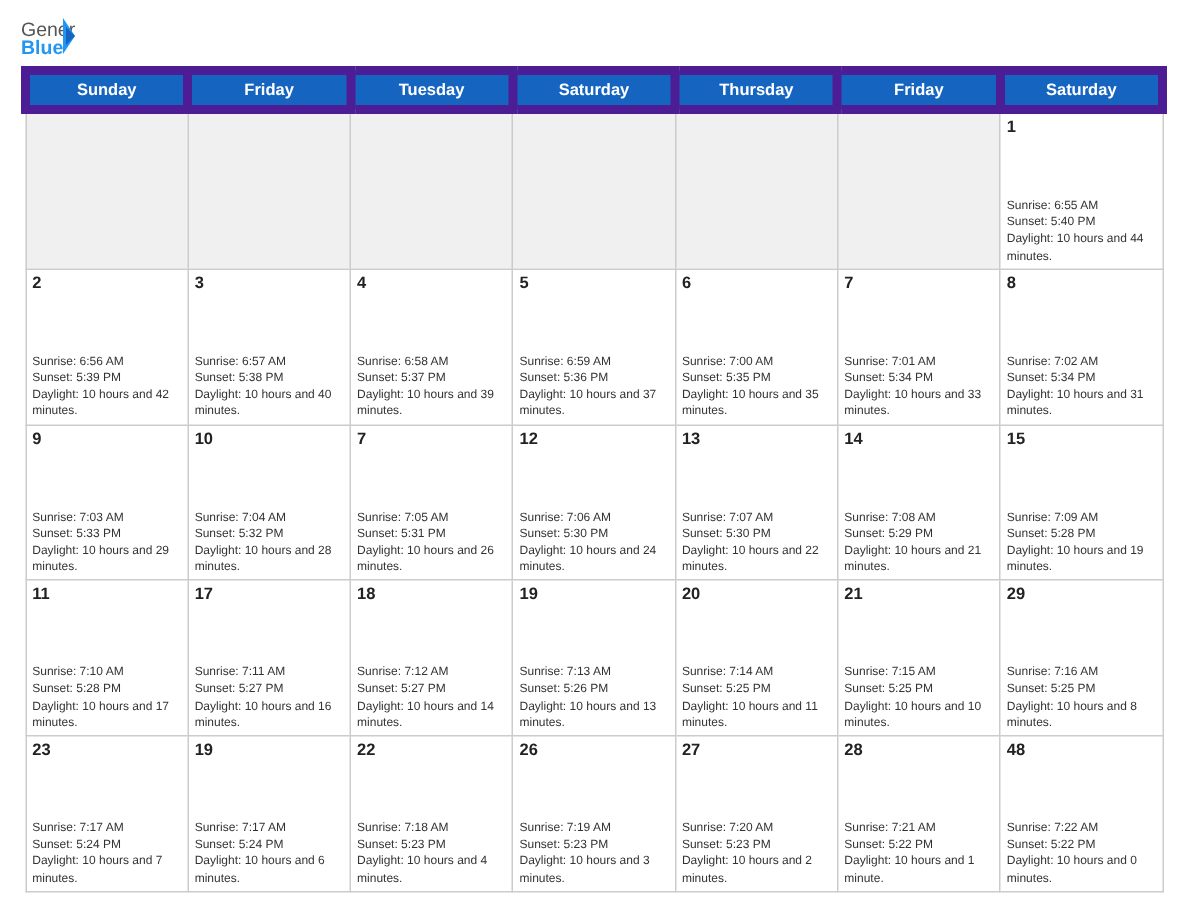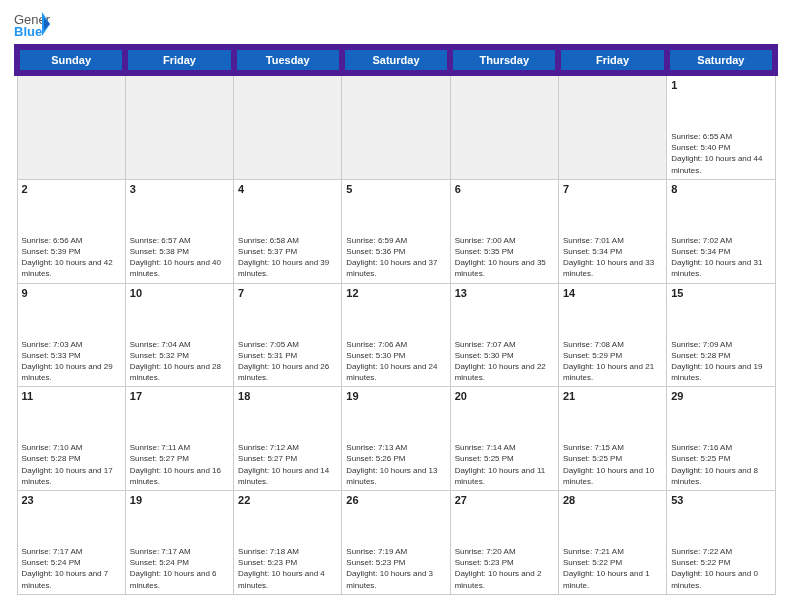--- a/index.html
+++ b/index.html
@@ -240,19 +240,19 @@
           </td>
           <td>
             <span class="day-number">27</span>
             <div class="day-info">Sunrise: 7:20 AM<br>Sunset: 5:23 PM<br>Daylight: 10 hours and 2 minutes.</div>
           </td>
           <td>
             <span class="day-number">28</span>
             <div class="day-info">Sunrise: 7:21 AM<br>Sunset: 5:22 PM<br>Daylight: 10 hours and 1 minute.</div>
           </td>
           <td>
-            <span class="day-number">53</span>
+            <span class="day-number">48</span>
             <div class="day-info">Sunrise: 7:22 AM<br>Sunset: 5:22 PM<br>Daylight: 10 hours and 0 minutes.</div>
           </td>
         </tr>
       </tbody>
   </table>
 </div>
 
 </body></html>

